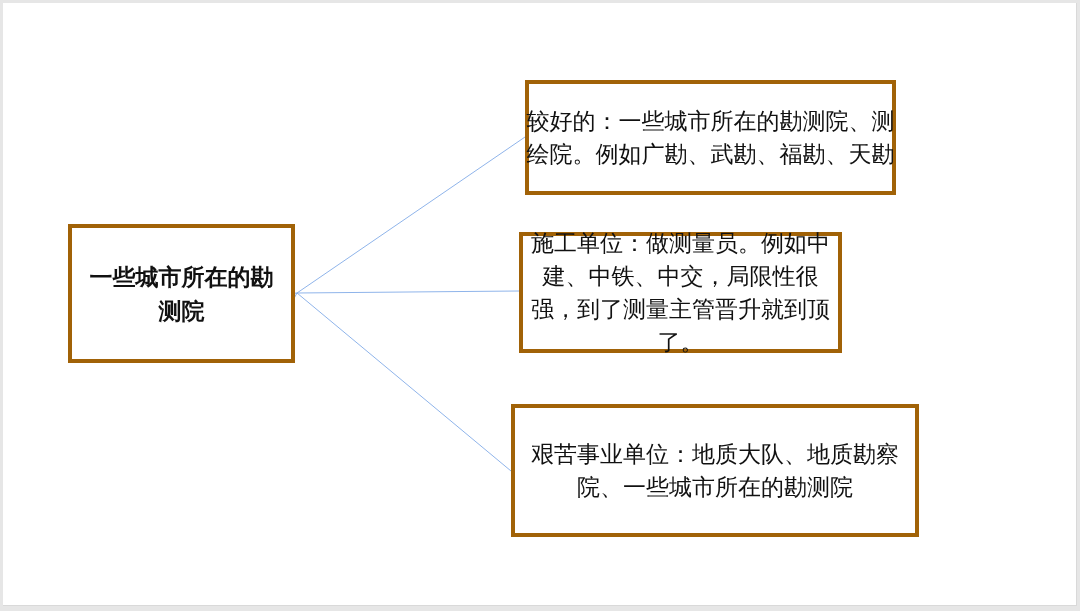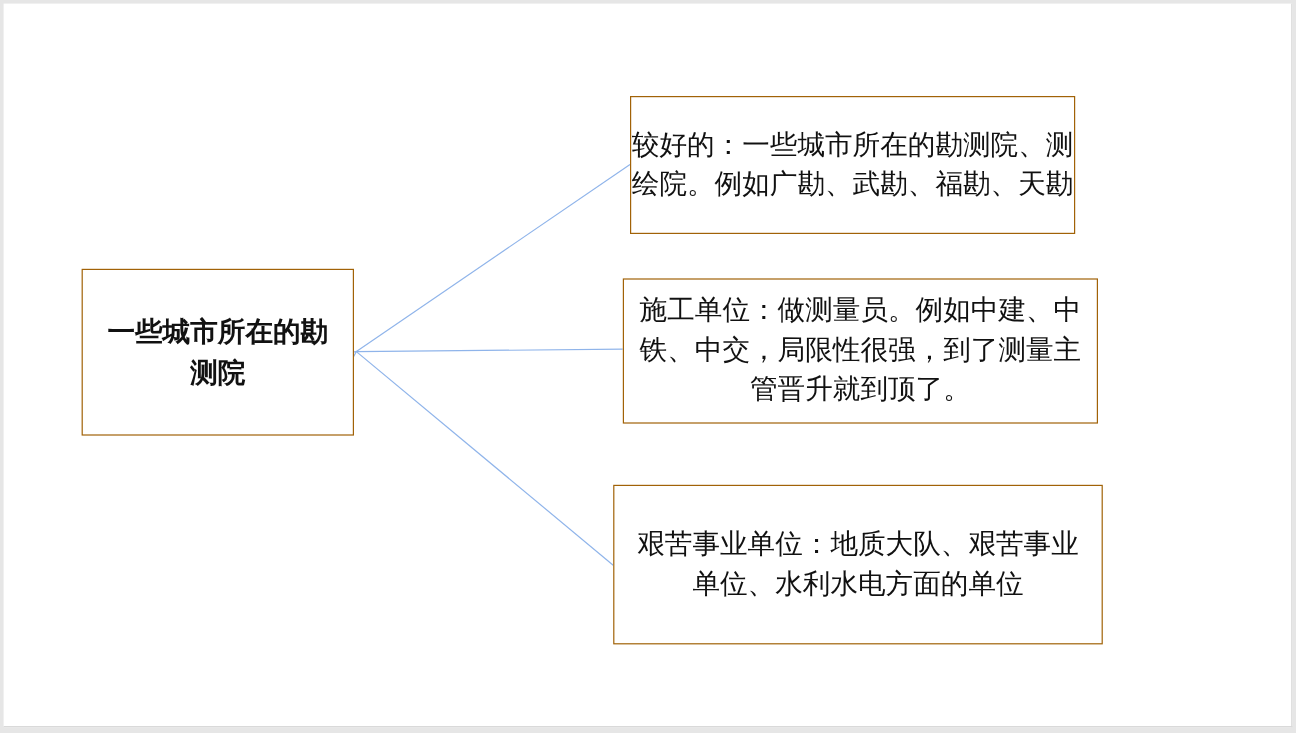--- a/index.html
+++ b/index.html
@@ -11,32 +11,32 @@
     }
     .slide {
       position: absolute; left: 3px; top: 3px;
       width: 1073px; height: 602px;
       background: #ffffff;
       border-right: 1px solid #d9d9d9;
       border-bottom: 1px solid #d9d9d9;
     }
     .box {
       position: absolute;
-      border: 1px solid #a16207;
+      border: 4px solid #a16207;
       background: #ffffff;
       box-sizing: border-box;
       display: flex; align-items: center; justify-content: center;
       text-align: center;
       color: #111111;
     }
     .box span { display: block; }
     .root { left: 68px; top: 224px; width: 227px; height: 139px; }
     .root span { font-weight: bold; font-size: 23px; line-height: 34px; padding: 0 14px; }
     .b1 { left: 525px; top: 80px; width: 371px; height: 115px; }
-    .b2 { left: 519px; top: 232px; width: 396px; height: 121px; }
+    .b2 { left: 519px; top: 232px; width: 323px; height: 121px; }
     .b3 { left: 511px; top: 404px; width: 408px; height: 133px; }
     .leaf span { font-size: 23px; line-height: 33px; padding: 0 2px; }
     .b1 span { margin-left: -6px; margin-right: -6px; }
     .b2 span { padding: 0 6px; }
     .b3 span { padding: 0 12px; }
     svg.lines { position: absolute; left: 0; top: 0; }
   </style>
 </head>
 <body>
 
@@ -59,14 +59,14 @@
 
 <div class="box leaf b1">
   <span>较好的：一些城市所在的勘测院、测绘院。例如广勘、武勘、福勘、天勘</span>
 </div>
 
 <div class="box leaf b2">
   <span>施工单位：做测量员。例如中建、中铁、中交，局限性很强，到了测量主管晋升就到顶了。</span>
 </div>
 
 <div class="box leaf b3">
-  <span>艰苦事业单位：地质大队、艰苦事业单位、水利水电方面的单位</span>
+  <span>艰苦事业单位：地质大队、地质勘察院、一些城市所在的勘测院</span>
 </div>
 
 </body></html>

